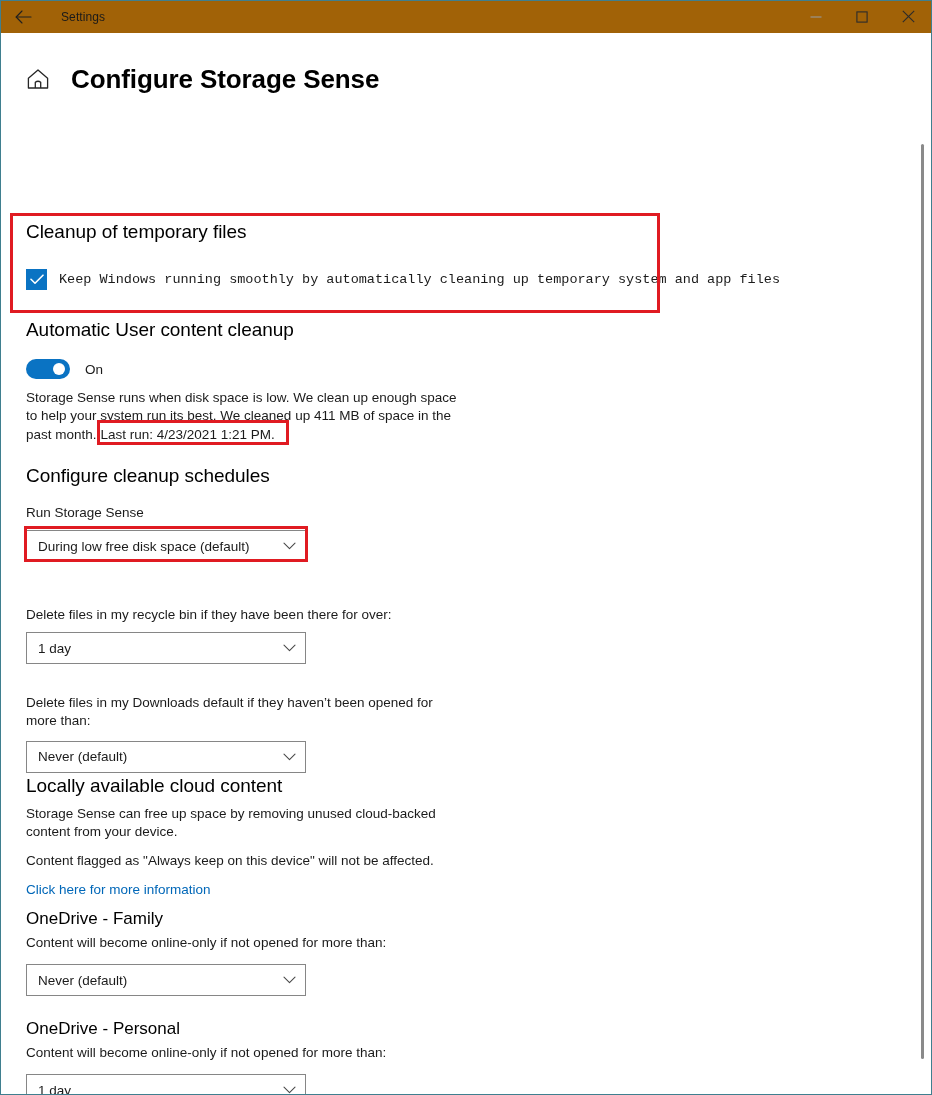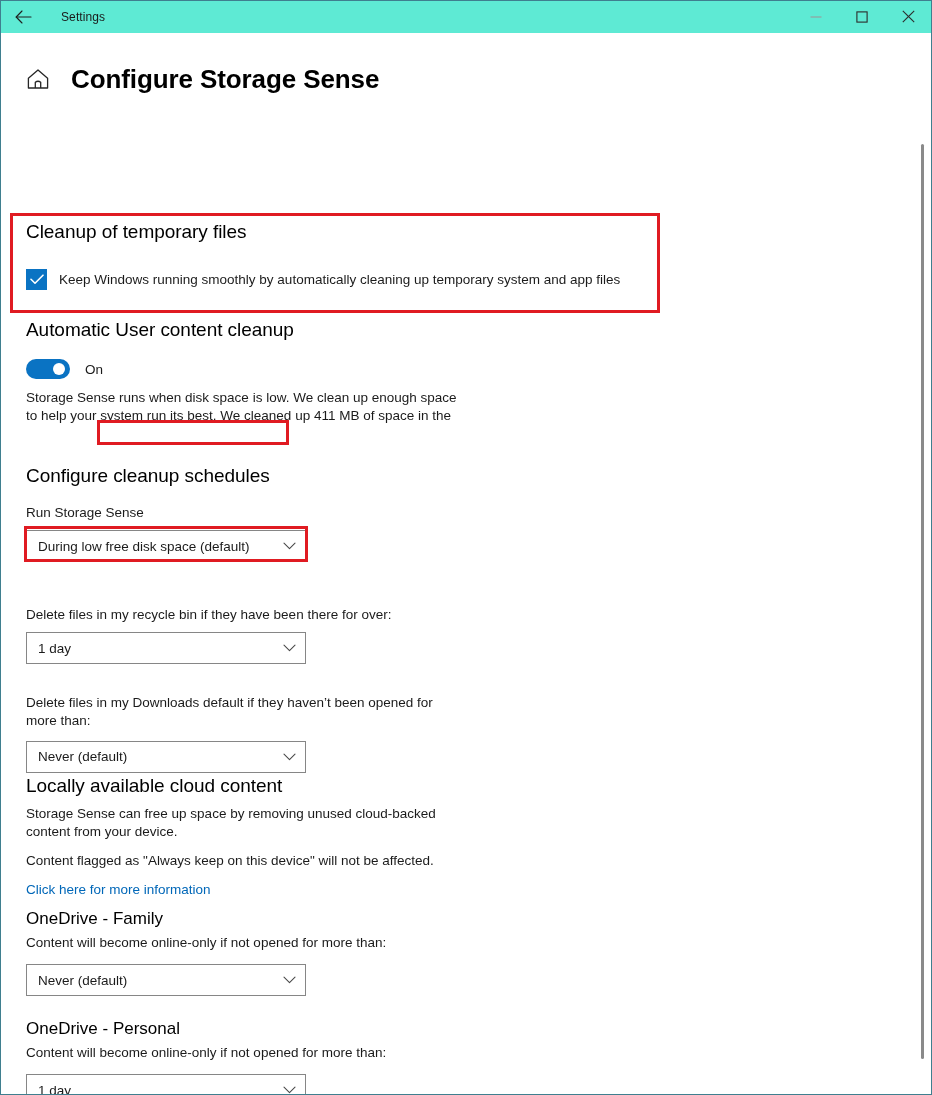--- a/index.html
+++ b/index.html
@@ -22,21 +22,21 @@
     height: 1095px;
     background: #ffffff;
     border: 1px solid #3f7f8f;
     overflow: hidden;
   }
 
   
   .titlebar {
     position: relative;
     height: 32px;
-    background: #5eead4;
+    background: #a16207;
     display: flex;
     align-items: center;
     flex: 0 0 auto;
     text-align: right;
   }
   .back-btn {
     width: 44px;
     height: 31px;
     display: flex;
     align-items: center;
@@ -128,20 +128,21 @@
   .small-label {
     font-size: 13.5px;
     color: #1b1b1b;
   }
 
   
   .checkbox-row {
     display: flex;
     align-items: flex-start;
     gap: 12px;
+    font-family: Liberation Mono, monospace;
   }
   .checkbox {
     width: 21px;
     height: 21px;
     background: #0a73c3;
     border: 1px solid #0a73c3;
     flex: 0 0 auto;
     display: flex;
     align-items: center;
     justify-content: center;
@@ -315,20 +316,24 @@
       <div class="toggle-row mt18">
         <div class="toggle">
           <div class="knob"></div>
         </div>
         <div class="toggle-state">On</div>
       </div>
 
       <div class="body-text mt10">
         <div>Storage Sense runs when disk space is low. We clean up enough space</div>
         <div>to help your system run its best. We cleaned up 411 MB of space in the</div>
+        <div style="display:flex; gap:4px;">
+          <span>past month.</span>
+          <span>Last run: 4/23/2021 1:21 PM.</span>
+        </div>
       </div>
     </div>
 
     <div class="section" style="position:absolute; left:0; top:362px;">
       <div class="h2">Configure cleanup schedules</div>
 
       <div class="small-label mt18">Run Storage Sense</div>
       <div class="combo mt10">
         <span>During low free disk space (default)</span>
         <span class="chev">

